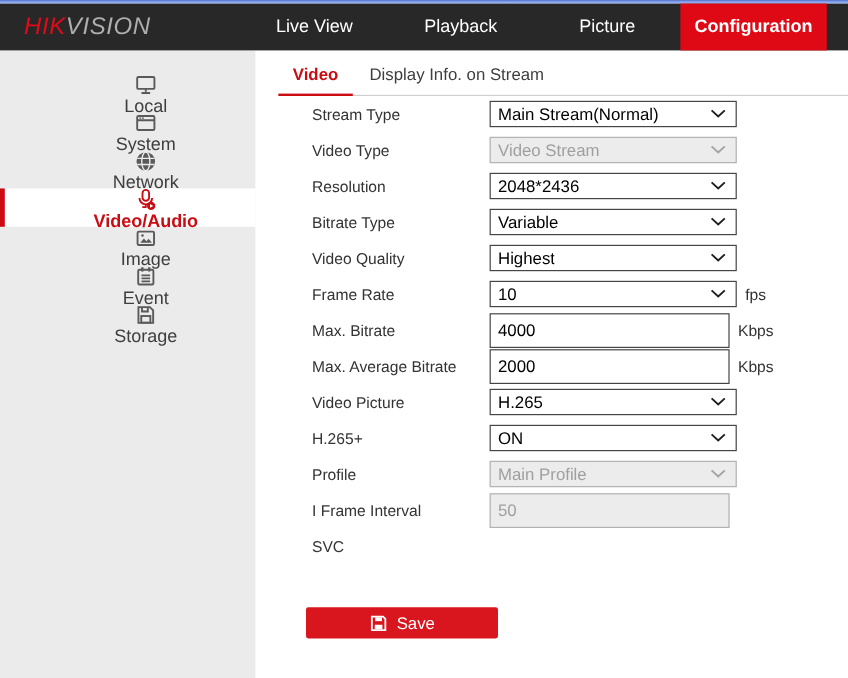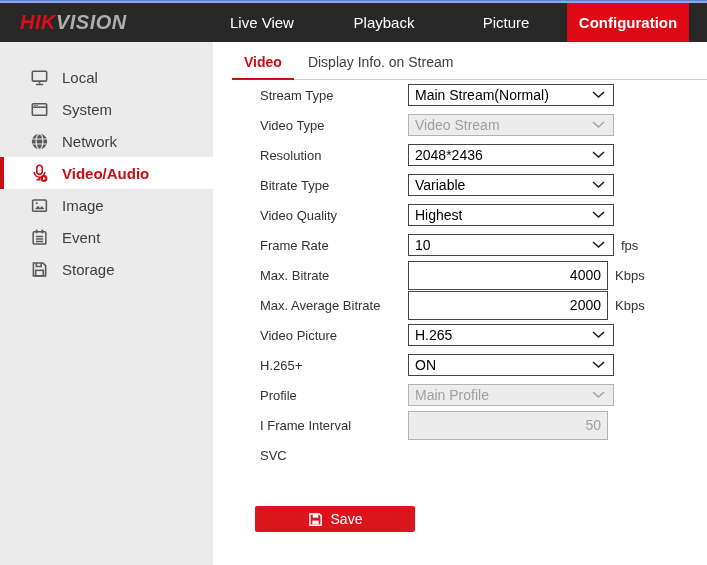--- a/index.html
+++ b/index.html
@@ -4,52 +4,52 @@
 <style>
   html,body{margin:0;padding:0;background:#fff;}
   .screen{
     width:707px;height:565px;position:relative;overflow:hidden;
     font-family:"Liberation Sans",sans-serif;background:#fff;
   }
   
   .blue-strip{height:3px;background:linear-gradient(180deg,#4f6fc8 0%,#8ea9f0 55%,#93acf1 100%);}
   
   .topbar{height:39px;background:#282828;display:flex;align-items:center;position:relative;}
-  .logo{margin-left:20px;font-style:italic;font-weight:bold;font-size:20px;letter-spacing:.5px;white-space:nowrap;}
+  .logo{margin-left:20px;font-style:italic;font-weight:normal;font-size:20px;letter-spacing:.5px;white-space:nowrap;}
   .logo .hik{color:#e00b19;}
   .logo .vision{color:#aeaeae;}
   .topnav{position:absolute;left:201px;top:0;height:39px;width:488px;display:flex;}
   .nav-item{flex:1;display:flex;align-items:center;justify-content:center;color:#fff;font-size:15px;cursor:pointer;}
   .nav-item.active{background:#df0915;font-weight:bold;}
   
   .page-body{display:flex;height:523px;}
   .sidebar{width:213px;background:#ebebeb;box-sizing:border-box;padding-top:19px;flex:none;}
-  .side-item{height:32px;display:flex;align-items:center;padding-left:26px;gap:13px;
-    font-size:15px;color:#3e3e3e;cursor:pointer;border-left:4px solid transparent;box-sizing:border-box;}
+  .side-item{height:32px;display:flex;align-items:center;padding-left:26px;
+    font-size:15px;color:#3e3e3e;cursor:pointer;border-left:4px solid transparent;box-sizing:border-box;flex-direction:column;}
   .side-item.active{background:#fff;border-left-color:#cb0c13;color:#cb0c13;font-weight:bold;}
   .side-icon{width:19px;height:19px;display:flex;align-items:center;justify-content:center;flex:none;}
   .side-icon svg{display:block;}
   
   .content{flex:1;background:#fff;min-width:0;}
   .tabbar{display:flex;margin-left:19px;border-bottom:1px solid #cfcfcf;height:38px;align-items:flex-end;box-sizing:border-box;}
   .tab{padding:0 12px 8px;font-size:14px;color:#3e3e3e;cursor:pointer;border-bottom:2px solid transparent;margin-bottom:-1px;}
   .tab.active{color:#cb0c13;font-weight:bold;border-bottom-color:#cb0c13;}
   .tab + .tab{margin-left:2px;}
   .form{margin-top:0;}
   .form-row{display:flex;align-items:center;height:30px;padding-left:47px;}
   .form-label{width:148px;font-size:13px;color:#333;flex:none;}
   .control-slot{display:flex;align-items:center;}
   .selectbox{width:206px;height:22px;box-sizing:border-box;border:1px solid #454545;background:#fff;
     display:flex;align-items:center;padding:0 6px 0 6px;font-size:14px;color:#000;cursor:pointer;}
   .sel-value{white-space:nowrap;overflow:hidden;}
   .chev{margin-left:auto;display:flex;color:#1e1e1e;padding-right:2px;}
   .selectbox.disabled{background:#ececec;border-color:#b3b3b3;color:#9f9f9f;cursor:default;}
   .selectbox.disabled .chev{color:#a3a3a3;}
   .textbox{width:200px;height:29px;box-sizing:border-box;border:1px solid #454545;background:#fff;
-    padding:0 6px;font-size:14px;color:#000;font-family:"Liberation Sans",sans-serif;outline:none;text-align:right;}
+    padding:0 6px;font-size:14px;color:#000;font-family:"Liberation Sans",sans-serif;outline:none;}
   .textbox:disabled{background:#ececec;border-color:#b3b3b3;color:#9f9f9f;}
   .suffix{margin-left:7px;font-size:13px;color:#333;}
   .save-btn{margin:36px 0 0 42px;width:160px;height:26px;background:#d9161e;border:none;border-radius:2px;
     color:#fff;font-size:14px;display:flex;align-items:center;justify-content:center;gap:8px;cursor:pointer;
     font-family:"Liberation Sans",sans-serif;}
   .save-btn svg{display:block;}
 </style>
 </head>
 <body>
 

